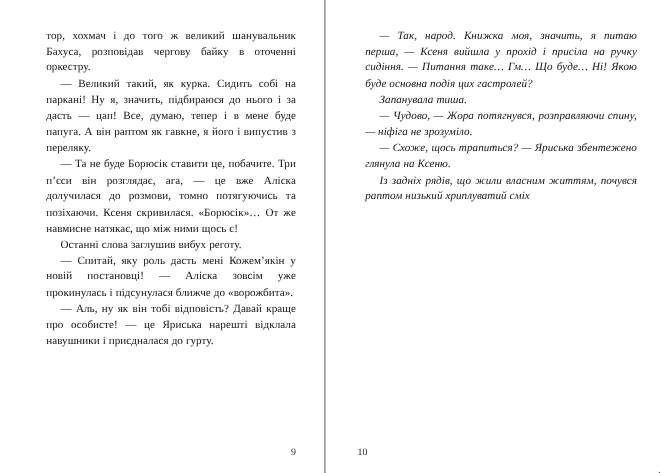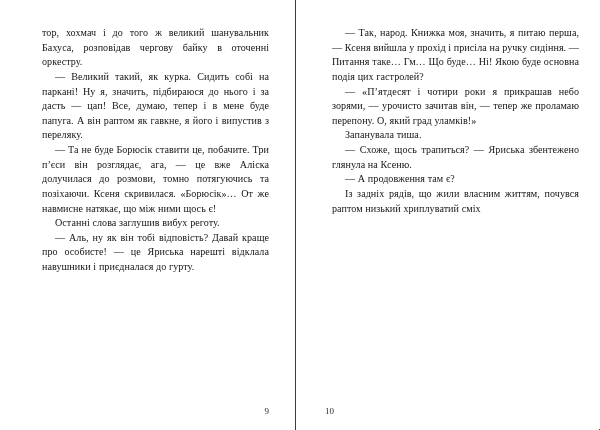--- a/index.html
+++ b/index.html
@@ -40,20 +40,21 @@
     position: absolute;
     top: 26px;
   }
   .left-page .text-block {
     left: 42px;
     right: 26px;
   }
   .right-page .text-block {
     left: 36px;
     right: 20px;
+    font-style: italic;
   }
   p.para {
     margin: 0;
     font-size: 10.1px;
     line-height: 14.62px;
     text-align: justify;
     text-indent: 13px;
     letter-spacing: 0.05px;
     word-spacing: 0.1px;
     color: #141414;
@@ -82,30 +83,30 @@
 <body>
 
 <div id="book-spread">
 
   <div class="page left-page">
     <div class="text-block">
       <p class="para no-indent">тор, хохмач і до того ж великий шанувальник Бахуса, розповідав чергову байку в оточенні оркестру.</p>
       <p class="para">— Великий такий, як курка. Сидить собі на паркані! Ну я, значить, підбираюся до нього і за дасть — цап! Все, думаю, тепер і в мене буде папуга. А він раптом як гавкне, я його і випустив з переляку.</p>
       <p class="para">— Та не буде Борюсік ставити це, побачите. Три п’єси він розглядає, ага, — це вже Аліска долучилася до розмови, томно потягуючись та позіхаючи. Ксеня скривилася. «Борюсік»… От же навмисне натякає, що між ними щось є!</p>
       <p class="para">Останні слова заглушив вибух реготу.</p>
+      <p class="para">— Спитай, яку роль дасть мені Кожем’якін у новій постановці! — Аліска зовсім уже прокинулась і підсунулася ближче до «ворожбита».</p>
       <p class="para">— Аль, ну як він тобі відповість? Давай краще про особисте! — це Яриська нарешті відклала навушники і приєдналася до гурту.</p>
     </div>
     <div class="folio">9</div>
   </div>
 
   <div class="page right-page">
     <div class="text-block">
       <p class="para">— Так, народ. Книжка моя, значить, я питаю перша, — Ксеня вийшла у прохід і присіла на ручку сидіння. — Питання таке… Гм… Що буде… Ні! Якою буде основна подія цих гастролей?</p>
-      <p class="para">— «П’ятдесят і чотири роки я прикрашав небо зорями, — урочисто зачитав він, — тепер же проламаю перепону. О, який град уламків!»</p>
       <p class="para">Запанувала тиша.</p>
+      <p class="para">— Чудово, — Жора потягнувся, розправляючи спину, — ніфіга не зрозуміло.</p>
       <p class="para">— Схоже, щось трапиться? — Яриська збентежено глянула на Ксеню.</p>
-      <p class="para">— А продовження там є?</p>
       <p class="para">Із задніх рядів, що жили власним життям, почувся раптом низький хриплуватий сміх</p>
     </div>
     <div class="folio">10</div>
   </div>
 
 </div>
 
 </body></html>

